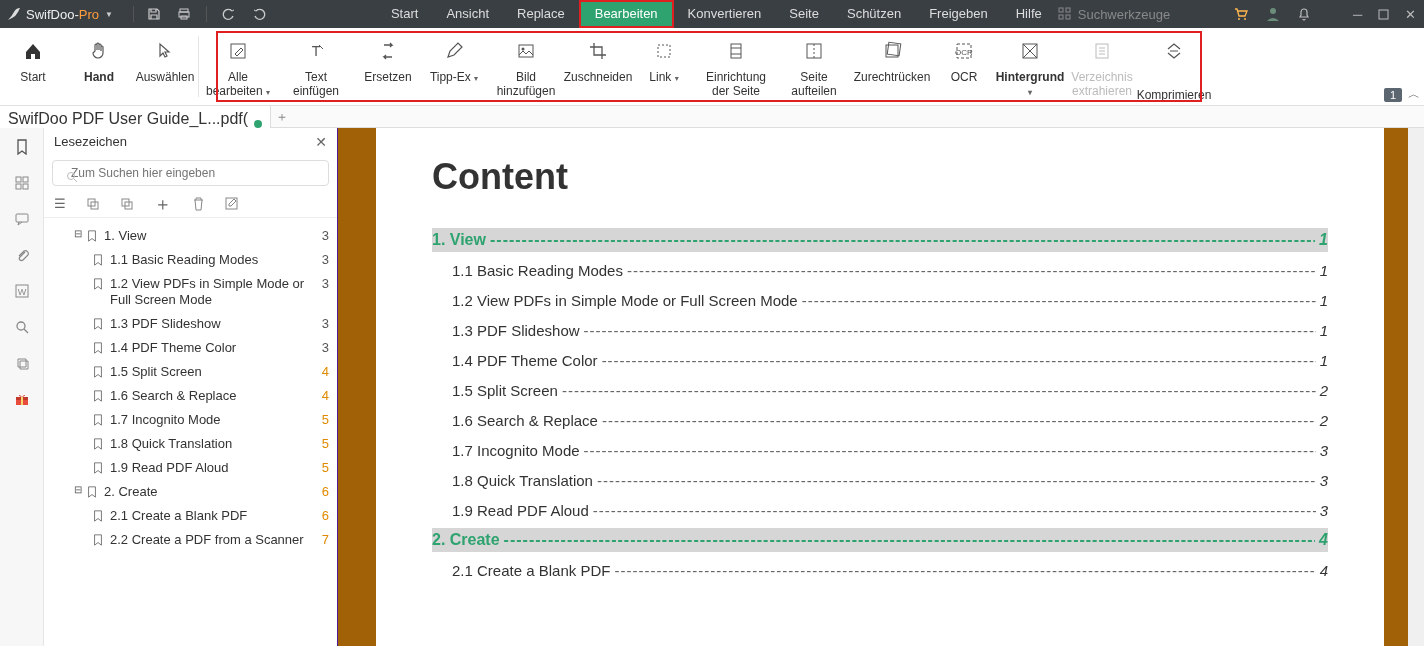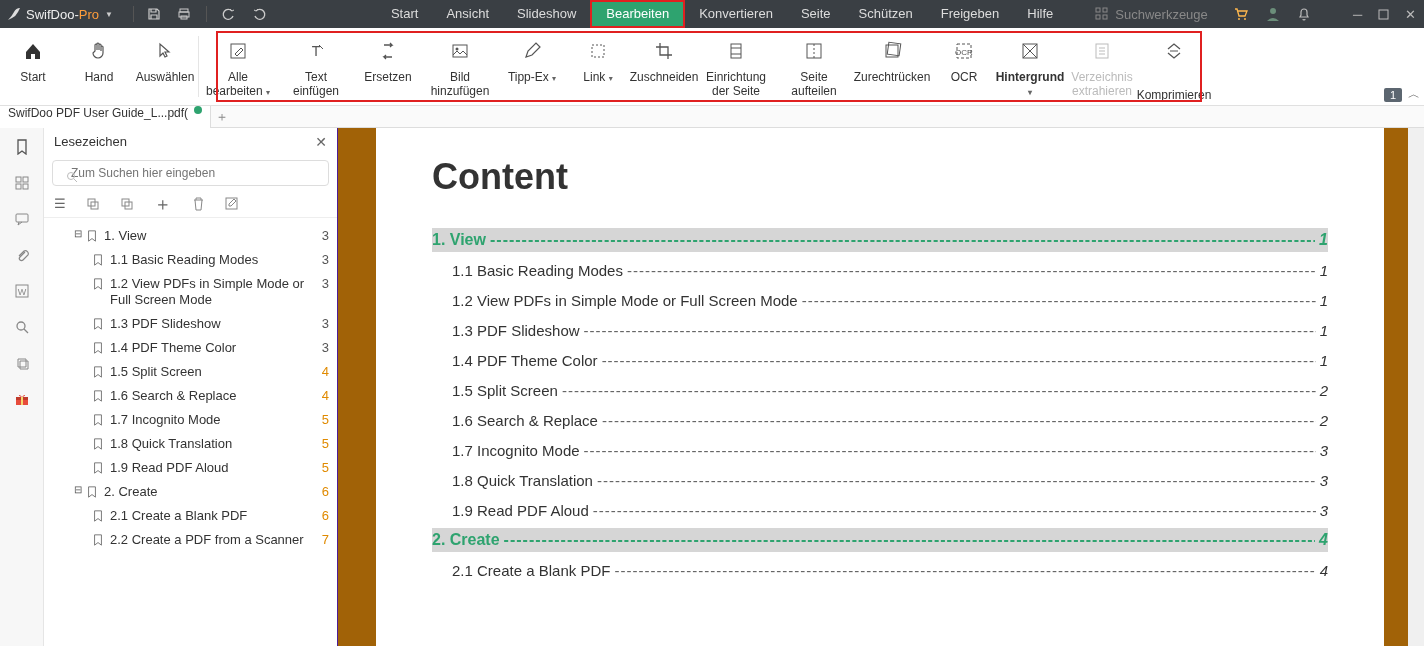--- a/index.html
+++ b/index.html
@@ -10,40 +10,40 @@
 .logo-area { display:flex; align-items:center; padding:0 6px; gap:4px; }
 .logo-icon { width:16px; height:16px; }
 .app-name { font-size:13px; color:#eee; }
 .app-name .pro { color:#ff9d3b; }
 .drop-tri { font-size:8px; color:#ccc; margin:0 6px 0 2px; }
 .qat { display:flex; gap:14px; align-items:center; margin-left:4px; }
 .qat-icon { width:16px; height:16px; display:flex; align-items:center; justify-content:center; color:#ccc; cursor:pointer; }
 .menu-tabs { display:flex; margin-left:110px; }
 .menu-tab { padding:0 14px; height:28px; line-height:28px; font-size:13px; color:#ddd; cursor:pointer; }
 .menu-tab.active { background:#2ea36f; color:#fff; border:2px solid #e02020; box-sizing:border-box; line-height:24px; }
-.search-area { margin-left:28px; display:flex; align-items:center; gap:6px; color:#888; font-size:13px; }
+.search-area { margin-left:2px; display:flex; align-items:center; gap:6px; color:#888; font-size:13px; }
 .right-icons { margin-left:auto; display:flex; align-items:center; gap:16px; padding-right:8px; color:#bbb; }
 .right-icons span { cursor:pointer; }
 
 
 .ribbon { height:78px; background:#fff; border-bottom:1px solid #e0e0e0; display:flex; position:relative; }
 .ribbon-left { display:flex; }
 .ribbon-btn { width:64px; display:flex; flex-direction:column; align-items:center; justify-content:flex-start; padding-top:10px; cursor:pointer; }
 .ribbon-btn .ri { height:26px; display:flex; align-items:center; justify-content:center; color:#555; }
 .ribbon-btn .rl { font-size:12px; text-align:center; line-height:14px; margin-top:6px; color:#333; }
 .ribbon-sep-red { position:absolute; top:3px; left:216px; right:222px; bottom:3px; border:2px solid #e02020; pointer-events:none; }
 .ribbon-right-flags { position:absolute; right:4px; bottom:2px; display:flex; align-items:center; gap:6px; }
 .page-flag { background:#5c6670; color:#fff; font-size:11px; padding:1px 6px; border-radius:2px; }
 .chev { font-size:12px; color:#555; }
 .disabled .ri, .disabled .rl { color:#bbb !important; }
 .tiny-drop { font-size:8px; color:#666; }
 
 
 .tabstrip { height:22px; background:#fafafa; border-bottom:1px solid #ddd; display:flex; align-items:center; }
-.doc-tab { height:22px; display:flex; align-items:flex-start; padding:0 8px; font-size:12px; border-right:1px solid #ddd; gap:6px; background:#fff; }
+.doc-tab { height:22px; display:flex; align-items:flex-end; padding:0 8px; font-size:16px; border-right:1px solid #ddd; gap:6px; background:#fff; }
 .dot { width:8px; height:8px; background:#2ea36f; border-radius:50%; }
 .plus-tab { width:22px; text-align:center; color:#888; cursor:pointer; }
 
 
 .main { display:flex; height:518px; }
 .left-rail { width:44px; background:#f7f7f7; border-right:1px solid #e5e5e5; display:flex; flex-direction:column; align-items:center; padding-top:10px; gap:18px; color:#666; }
 .left-rail .ic { width:18px; height:18px; cursor:pointer; display:flex; align-items:center; justify-content:center;}
 .bookmark-panel { width:294px; border-right:1px solid #4c1d95; display:flex; flex-direction:column; background:#fff; }
 .bp-header { height:28px; display:flex; align-items:center; justify-content:space-between; padding:0 10px; font-size:13px; border-bottom:1px solid transparent; }
 .bp-close { font-size:14px; color:#666; cursor:pointer; }
@@ -111,21 +111,21 @@
     <span class="qat-icon">
         <svg width="14" height="14" viewBox="0 0 14 14">
           <path d="M4 4 A5 5 0 1 1 3 9" fill="none" stroke="#ccc" stroke-width="1.3"></path>
           <path d="M4 4 l2 -2 M4 4 l-2 -1" stroke="#ccc" fill="none"></path>
         </svg>
       </span>
   </div>
   <div class="menu-tabs" id="menu-tabs">
       <div class="menu-tab">Start</div>
       <div class="menu-tab">Ansicht</div>
-      <div class="menu-tab">Slideshow</div>
+      <div class="menu-tab">Replace</div>
       <div class="menu-tab active">Bearbeiten</div>
       <div class="menu-tab">Konvertieren</div>
       <div class="menu-tab">Seite</div>
       <div class="menu-tab">Schützen</div>
       <div class="menu-tab">Freigeben</div>
       <div class="menu-tab">Hilfe</div>
     </div>
   <div class="search-area">
     <svg width="14" height="14" viewBox="0 0 14 14">
         <rect x="1" y="1" width="4" height="4" fill="none" stroke="#888"></rect>
@@ -168,21 +168,21 @@
 <div class="ribbon">
   <div class="ribbon-left" id="ribbon-left">
       <div class="ribbon-btn" style="width: 66px;">
         <div class="ri">
           <svg width="20" height="20" viewBox="0 0 20 20">
             <path d="M3 11v7h5v-5h4v5h5v-7L10 3z" fill="#333"></path>
           </svg>
         </div>
         <div class="rl">Start</div>
       </div>
-      <div class="ribbon-btn" style="width: 66px;">
+      <div class="ribbon-btn" style="width: 66px; font-weight: bold;">
         <div class="ri">
           <svg width="20" height="20" viewBox="0 0 20 20">
             <path d="M6 10V4a1 1 0 0 1 2 0v5V3a1 1 0 0 1 2 0v6V4a1 1 0 0 1 2 0v6V6a1 1 0 0 1 2 0v6a5 5 0 0 1-10 0z" fill="none" stroke="#555" stroke-width="1.2"></path>
           </svg>
         </div>
         <div class="rl">Hand</div>
       </div>
       <div class="ribbon-btn" style="width: 66px;">
         <div class="ri">
           <svg width="20" height="20" viewBox="0 0 20 20">
@@ -213,53 +213,53 @@
         <div class="rl">Text<br>einfügen</div>
       </div>
       <div class="ribbon-btn" style="width: 66px;">
         <div class="ri">
           <svg width="20" height="20" viewBox="0 0 20 20">
             <path d="M6 4h8l-2-2M14 4l-2 2 M14 16H6l2 2M6 16l2-2" fill="none" stroke="#555" stroke-width="1.3"></path>
           </svg>
         </div>
         <div class="rl">Ersetzen</div>
       </div>
+      <div class="ribbon-btn" style="width: 66px;">
+        <div class="ri">
+          <svg width="20" height="20" viewBox="0 0 20 20">
+            <path d="M4 16l2-6 8-8 4 4-8 8-6 2z" fill="none" stroke="#555" stroke-width="1.2"></path>
+          </svg>
+        </div>
+        <div class="rl">Tipp-Ex <span class="tiny-drop">▾</span></div>
+      </div>
       <div class="ribbon-btn" style="width: 78px;">
         <div class="ri">
           <svg width="20" height="20" viewBox="0 0 20 20">
             <rect x="3" y="4" width="14" height="12" fill="none" stroke="#555"></rect>
             <circle cx="7" cy="8" r="1.5" fill="#555"></circle>
             <path d="M3 14l4-4 3 3 3-3 4 4" fill="none" stroke="#555"></path>
           </svg>
         </div>
         <div class="rl">Bild<br>hinzufügen</div>
       </div>
       <div class="ribbon-btn" style="width: 66px;">
         <div class="ri">
           <svg width="20" height="20" viewBox="0 0 20 20">
-            <path d="M4 16l2-6 8-8 4 4-8 8-6 2z" fill="none" stroke="#555" stroke-width="1.2"></path>
-          </svg>
-        </div>
-        <div class="rl">Tipp-Ex <span class="tiny-drop">▾</span></div>
+            <path d="M6 2v12h12M2 6h12v12" fill="none" stroke="#555" stroke-width="1.3"></path>
+          </svg>
+        </div>
+        <div class="rl">Zuschneiden</div>
       </div>
       <div class="ribbon-btn" style="width: 66px;">
         <div class="ri">
           <svg width="20" height="20" viewBox="0 0 20 20">
             <rect x="4" y="4" width="12" height="12" fill="none" stroke="#555" stroke-dasharray="2 2"></rect>
           </svg>
         </div>
         <div class="rl">Link <span class="tiny-drop">▾</span></div>
-      </div>
-      <div class="ribbon-btn" style="width: 66px;">
-        <div class="ri">
-          <svg width="20" height="20" viewBox="0 0 20 20">
-            <path d="M6 2v12h12M2 6h12v12" fill="none" stroke="#555" stroke-width="1.3"></path>
-          </svg>
-        </div>
-        <div class="rl">Zuschneiden</div>
       </div>
       <div class="ribbon-btn" style="width: 78px;">
         <div class="ri">
           <svg width="20" height="20" viewBox="0 0 20 20">
             <rect x="5" y="3" width="10" height="14" fill="none" stroke="#555"></rect>
             <path d="M5 7h10M5 13h10" stroke="#555"></path>
           </svg>
         </div>
         <div class="rl">Einrichtung<br>der Seite</div>
       </div>

